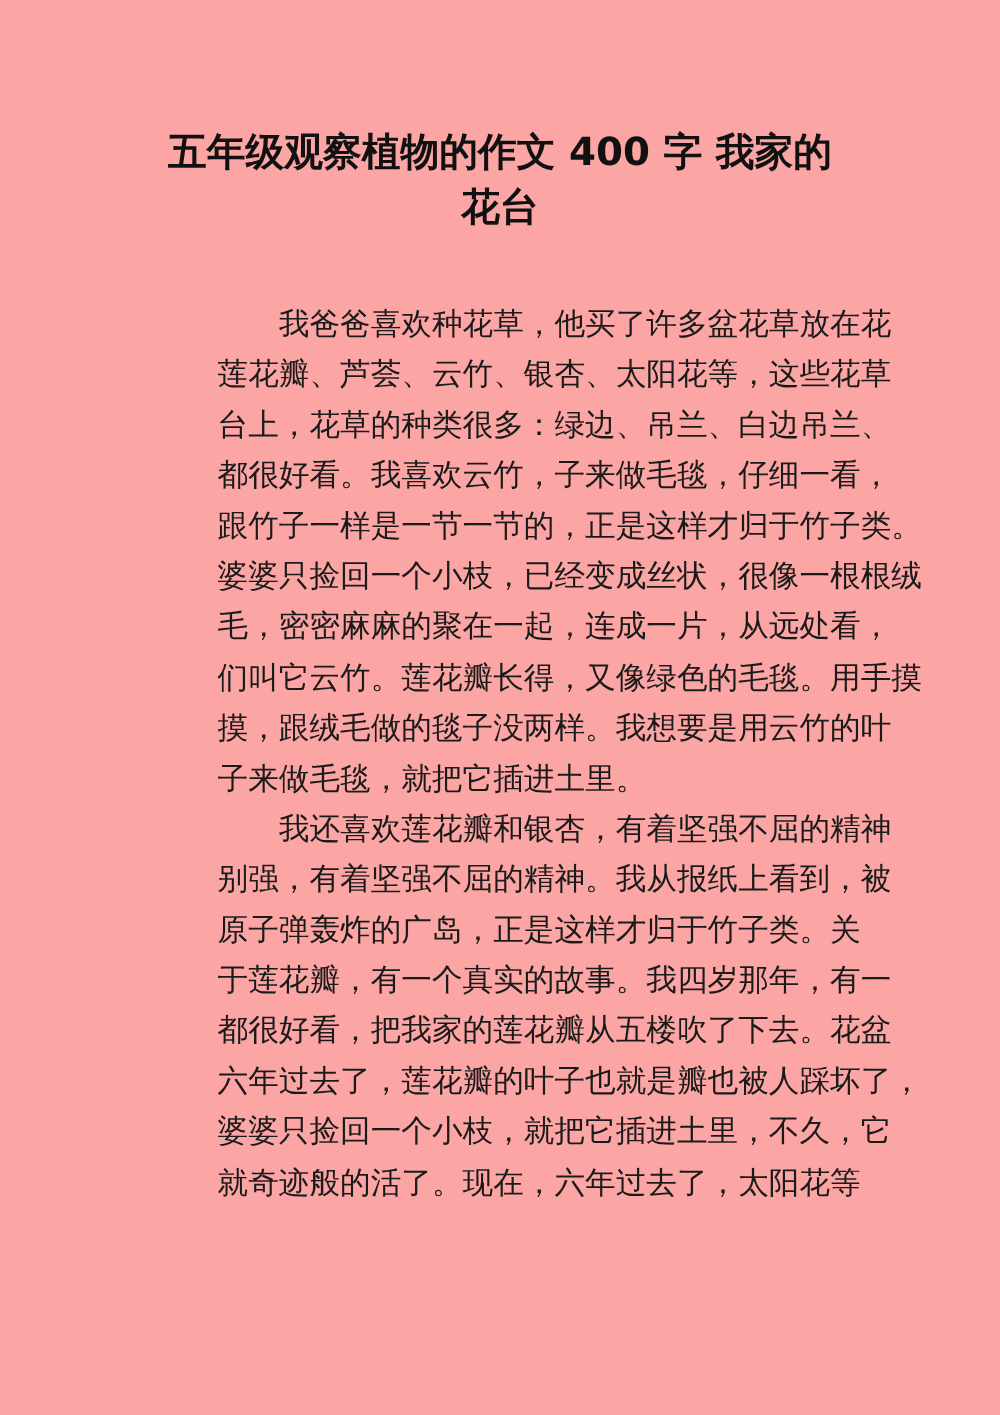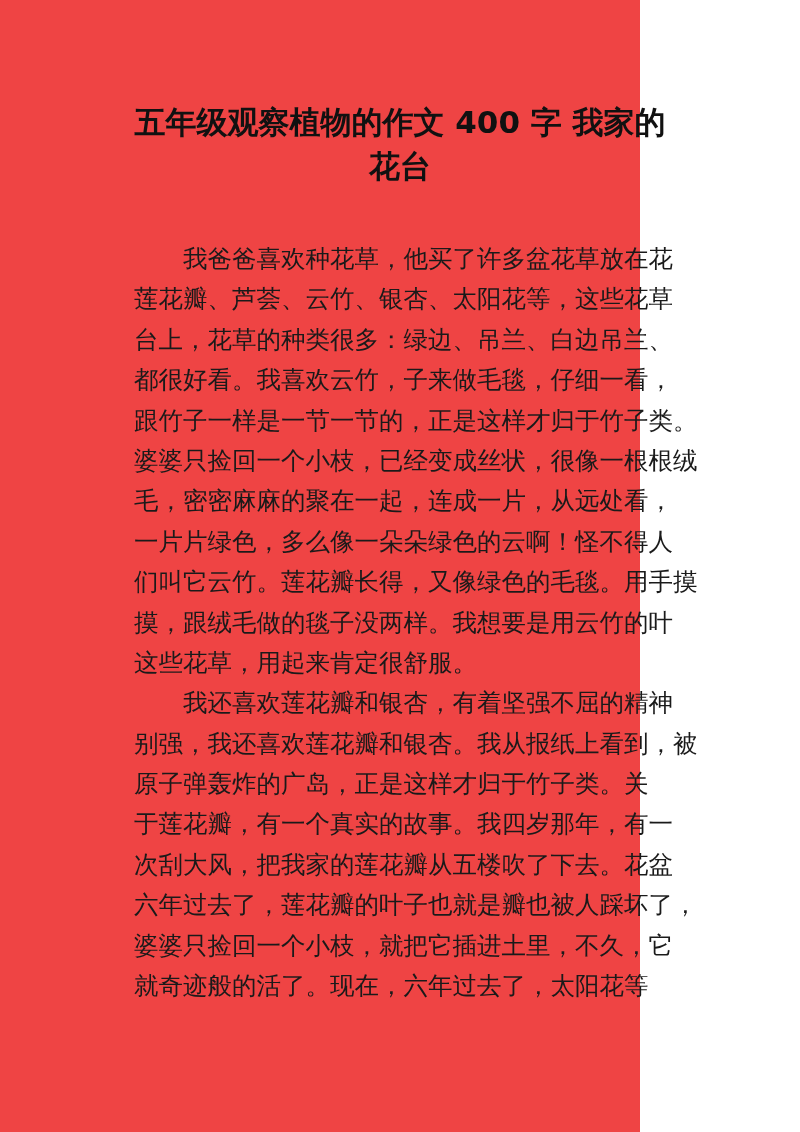--- a/index.html
+++ b/index.html
@@ -1,58 +1,57 @@
 <!DOCTYPE html>
 <html><head>
 <meta charset="utf-8">
 <style>
   html, body { margin: 0; padding: 0; background: #ffffff; }
   body { width: 800px; height: 1132px; overflow: hidden; position: relative; }
-  .page { position: absolute; left: 0; top: 0; width: 640px; height: 1132px; background: #ef4444; }
+  .page { position: absolute; left: 0; top: 0; width: 800px; height: 1132px; background: #fca5a5; }
   .title {
     position: absolute; left: 100px; width: 600px; top: 100px;
     text-align: center; font-family: "DejaVu Sans", "Liberation Sans", sans-serif;
     font-weight: bold; font-size: 31px; line-height: 44px; color: #111;
     margin: 0;
   }
   .body {
     position: absolute; left: 134px; top: 239px; width: 552px;
     font-family: "DejaVu Serif", "Liberation Serif", serif;
     font-size: 24.5px; line-height: 40.4px; color: #1a1a1a;
   }
-  .line { display: block; white-space: nowrap; height: 40.4px; }
+  .line { display: block; white-space: nowrap; height: 40.4px; margin-left: 40px; }
   .line.indent { padding-left: 49px; }
 </style>
 </head>
 <body>
 
 <div class="page">
   <h1 class="title">
     <span class="tline">五年级观察植物的作文 400 字  我家的</span><br>
     <span class="tline">花台</span>
   </h1>
 
   <div class="body">
     <div>
       <span class="line indent">我爸爸喜欢种花草，他买了许多盆花草放在花</span>
       <span class="line">莲花瓣、芦荟、云竹、银杏、太阳花等，这些花草</span>
       <span class="line">台上，花草的种类很多：绿边、吊兰、白边吊兰、</span>
       <span class="line">都很好看。我喜欢云竹，子来做毛毯，仔细一看，</span>
       <span class="line">跟竹子一样是一节一节的，正是这样才归于竹子类。</span>
       <span class="line">婆婆只捡回一个小枝，已经变成丝状，很像一根根绒</span>
       <span class="line">毛，密密麻麻的聚在一起，连成一片，从远处看，</span>
-      <span class="line">一片片绿色，多么像一朵朵绿色的云啊！怪不得人</span>
       <span class="line">们叫它云竹。莲花瓣长得，又像绿色的毛毯。用手摸</span>
       <span class="line">摸，跟绒毛做的毯子没两样。我想要是用云竹的叶</span>
-      <span class="line">这些花草，用起来肯定很舒服。</span>
+      <span class="line">子来做毛毯，就把它插进土里。</span>
     </div>
     <div>
       <span class="line indent">我还喜欢莲花瓣和银杏，有着坚强不屈的精神</span>
-      <span class="line">别强，我还喜欢莲花瓣和银杏。我从报纸上看到，被</span>
+      <span class="line">别强，有着坚强不屈的精神。我从报纸上看到，被</span>
       <span class="line">原子弹轰炸的广岛，正是这样才归于竹子类。关</span>
       <span class="line">于莲花瓣，有一个真实的故事。我四岁那年，有一</span>
-      <span class="line">次刮大风，把我家的莲花瓣从五楼吹了下去。花盆</span>
+      <span class="line">都很好看，把我家的莲花瓣从五楼吹了下去。花盆</span>
       <span class="line">六年过去了，莲花瓣的叶子也就是瓣也被人踩坏了，</span>
       <span class="line">婆婆只捡回一个小枝，就把它插进土里，不久，它</span>
       <span class="line">就奇迹般的活了。现在，六年过去了，太阳花等</span>
     </div>
   </div>
 </div>
 
 </body></html>

